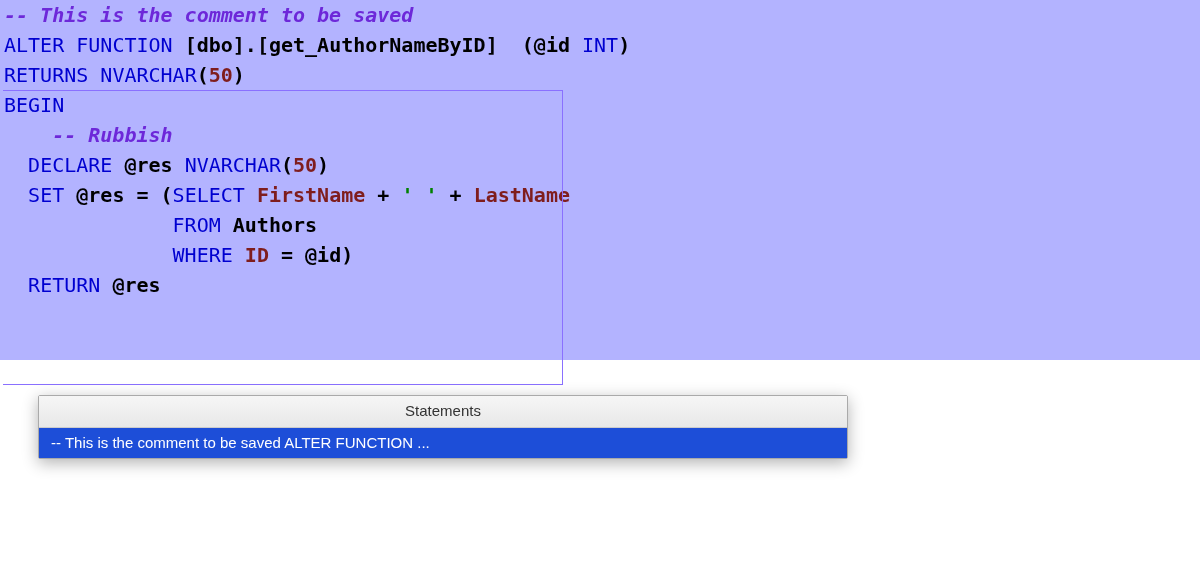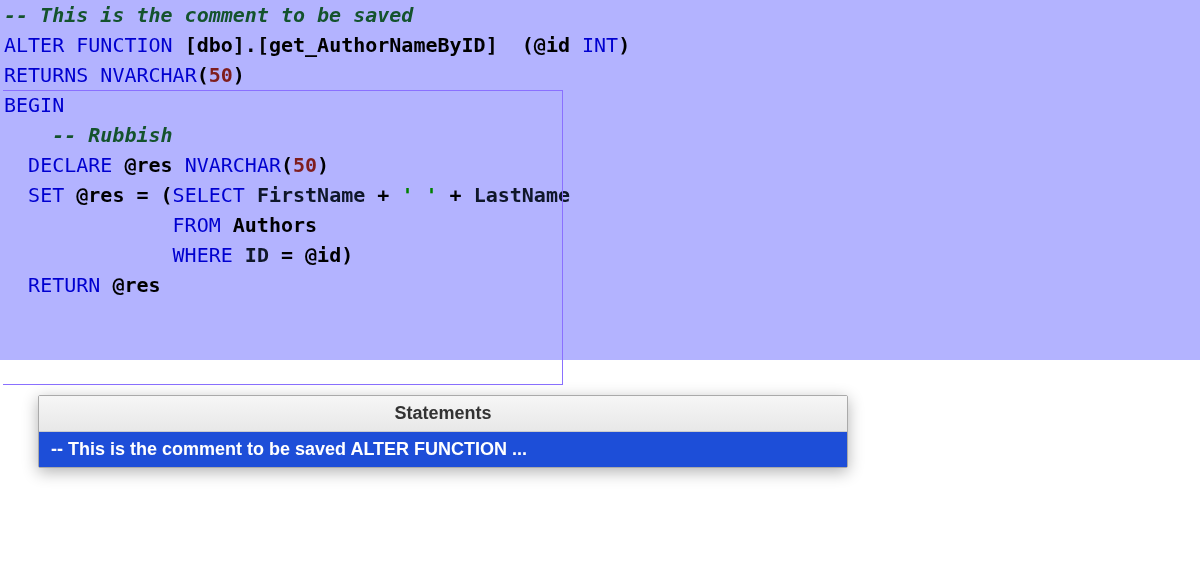--- a/index.html
+++ b/index.html
@@ -14,24 +14,24 @@
       overflow: hidden;
     }
     .editor {
       background: #b3b3ff;
       padding: 0 4px;
       position: relative;
       white-space: pre;
       font-weight: bold;
     }
     .line { display: block; }
-    .comment { color: #14532d; font-style: italic; font-weight: bold; margin-top: 28px; }
+    .comment { color: #6d28d9; font-style: italic; font-weight: bold; margin-top: 28px; }
     .keyword { color: #0000d0; font-weight: normal; text-align: center; }
     .string { color: #008000; font-weight: bold; }
-    .identifier { color: #0f172a; font-weight: bold; margin-top: 16px; }
+    .identifier { color: #7f1d1d; font-weight: bold; margin-top: 16px; }
     .plain { color: #000; }
     .number { color: #7f1d1d; }
 
     .code-area {
       position: relative;
     }
     .block-border {
       position: absolute;
       top: 90px;
       left: 3px;
@@ -63,22 +63,22 @@
 
     .popup {
       position: absolute;
       top: 395px;
       left: 38px;
       width: 810px;
       background: #fff;
       border: 1px solid #aaa;
       box-shadow: 0 4px 16px rgba(0,0,0,0.3);
       font-family: -apple-system, 'Helvetica Neue', Arial, sans-serif;
-      font-size: 18px;
-      font-weight: 700;
+      font-size: 15px;
+      font-weight: 400;
       border-radius: 2px;
     }
     .popup-header {
       text-align: center;
       padding: 4px 0;
       background: linear-gradient(#f6f6f6, #e8e8e8);
       border-bottom: 1px solid #ccc;
       color: #333;
     }
     .popup-item {

